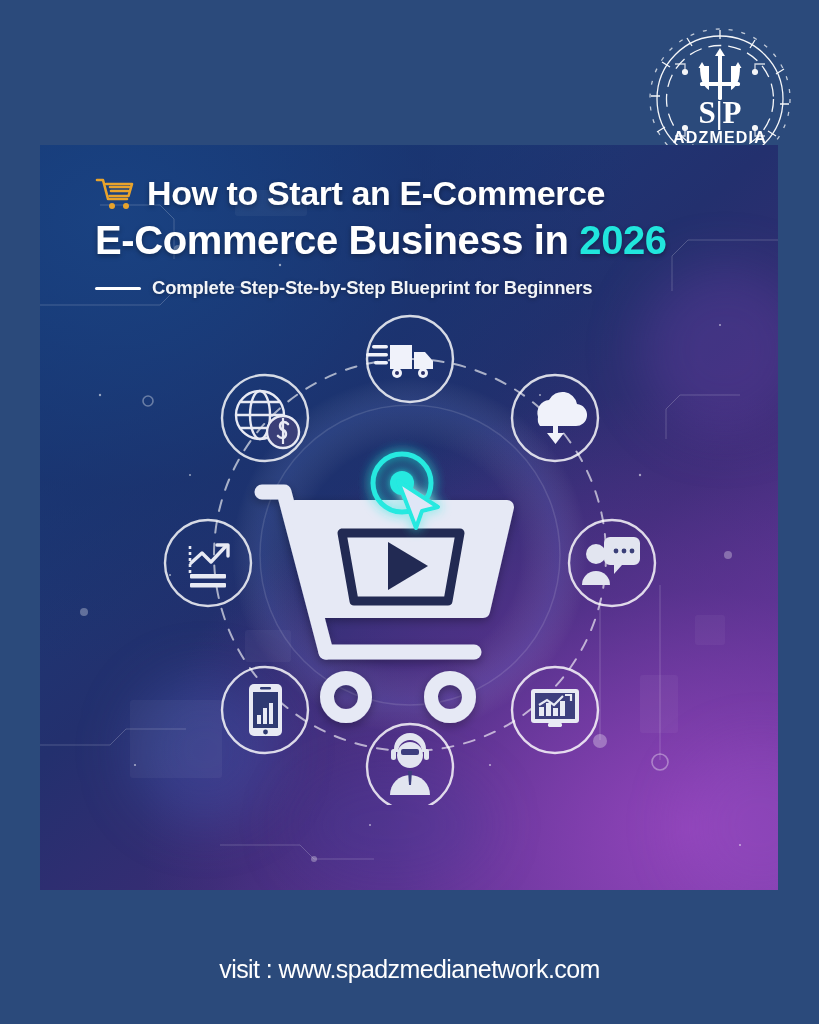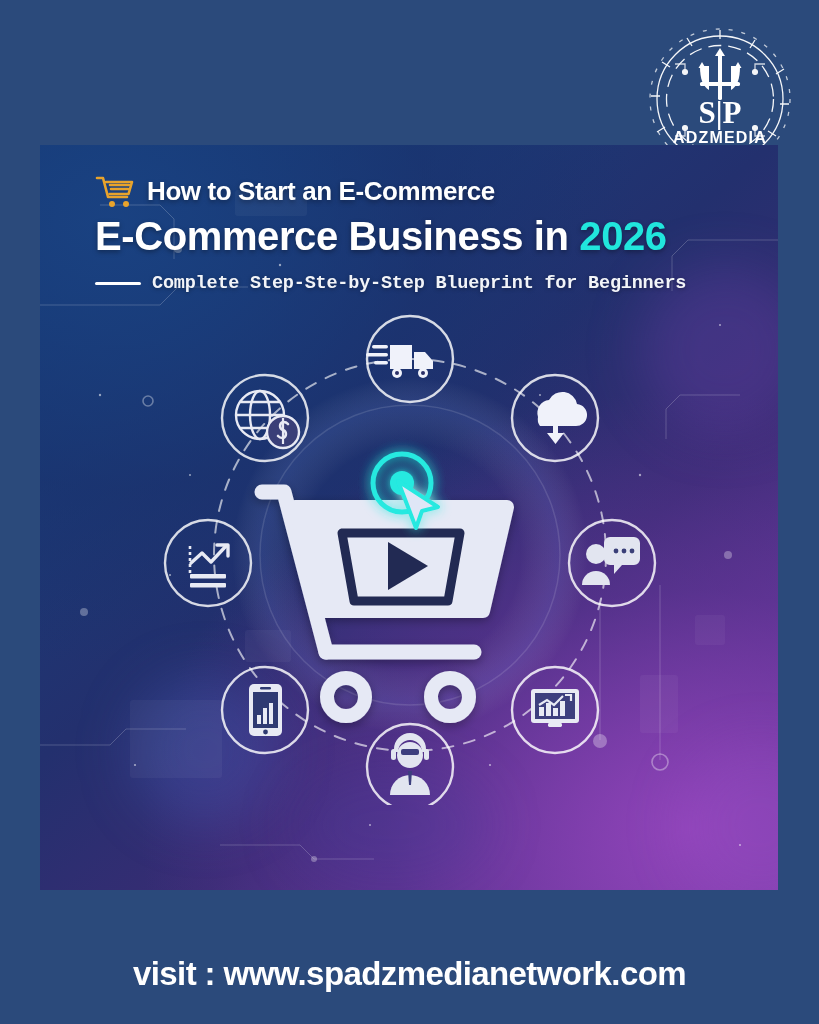--- a/index.html
+++ b/index.html
@@ -56,55 +56,54 @@
   .head-wrap {
     position:absolute; left:55px; top:28px; width:660px;
   }
   .head-line1 {
     display:flex; align-items:center; gap:12px;
     white-space:nowrap;
   }
   .cart-mini { width:40px; height:36px; flex:0 0 auto; }
   .cart-mini svg { display:block; }
   .h1 {
-    font-size:26px; font-weight:bold; color:#ffffff;
+    font-size:34px; font-weight:bold; color:#ffffff;
     letter-spacing:-0.4px; line-height:1.18;
     text-shadow:0 2px 5px rgba(0,0,0,.35);
   }
   .h1b {
     font-size:40px; font-weight:bold; color:#ffffff;
     letter-spacing:-0.4px; line-height:1.18;
     margin-top:4px; white-space:nowrap;
     text-shadow:0 2px 5px rgba(0,0,0,.35);
   }
   .year { color:#21e6dd; }
   .sub-row {
     display:flex; align-items:center; gap:11px;
     margin-top:13px;
-    font-family:Liberation Mono, monospace;
   }
   .sub-dash {
     width:46px; height:3px; background:#ffffff; flex:0 0 auto;
     border-radius:2px;
   }
   .subtitle {
     font-size:18.5px; font-weight:bold; color:#f2f4f8;
     letter-spacing:-0.2px; white-space:nowrap;
     text-shadow:0 1px 4px rgba(0,0,0,.35);
   }
 
   
   .diagram { position:absolute; left:110px; top:160px; width:520px; height:500px; }
   .diagram svg { display:block; width:520px; height:500px; }
 
   
   .footer-url {
     position:absolute; left:0; top:955px; width:819px;
     text-align:center;
-    font-size:33px; font-weight:bold; color:#ffffff;
+    font-size:25px; font-weight:normal; color:#ffffff;
     letter-spacing:-0.6px;
   }
 </style>
 </head>
 <body>
 
 <div class="poster">
 
   <div class="logo">
     <svg viewBox="0 0 150 150">

